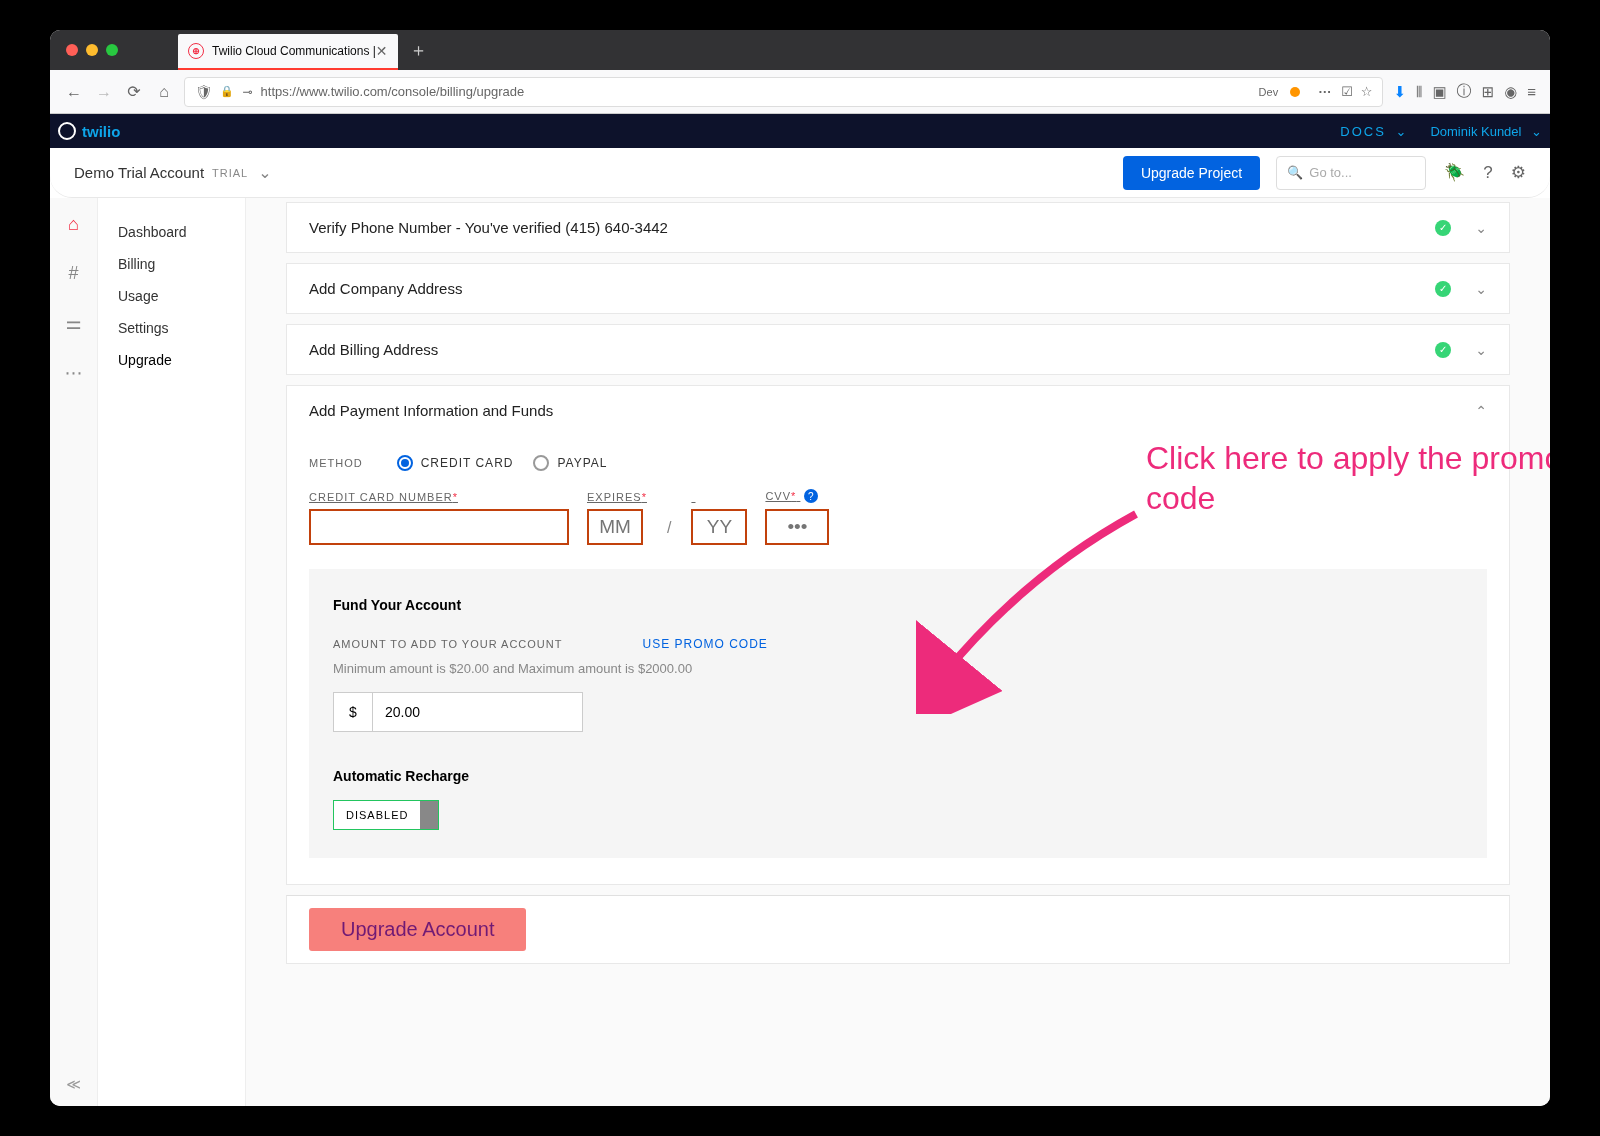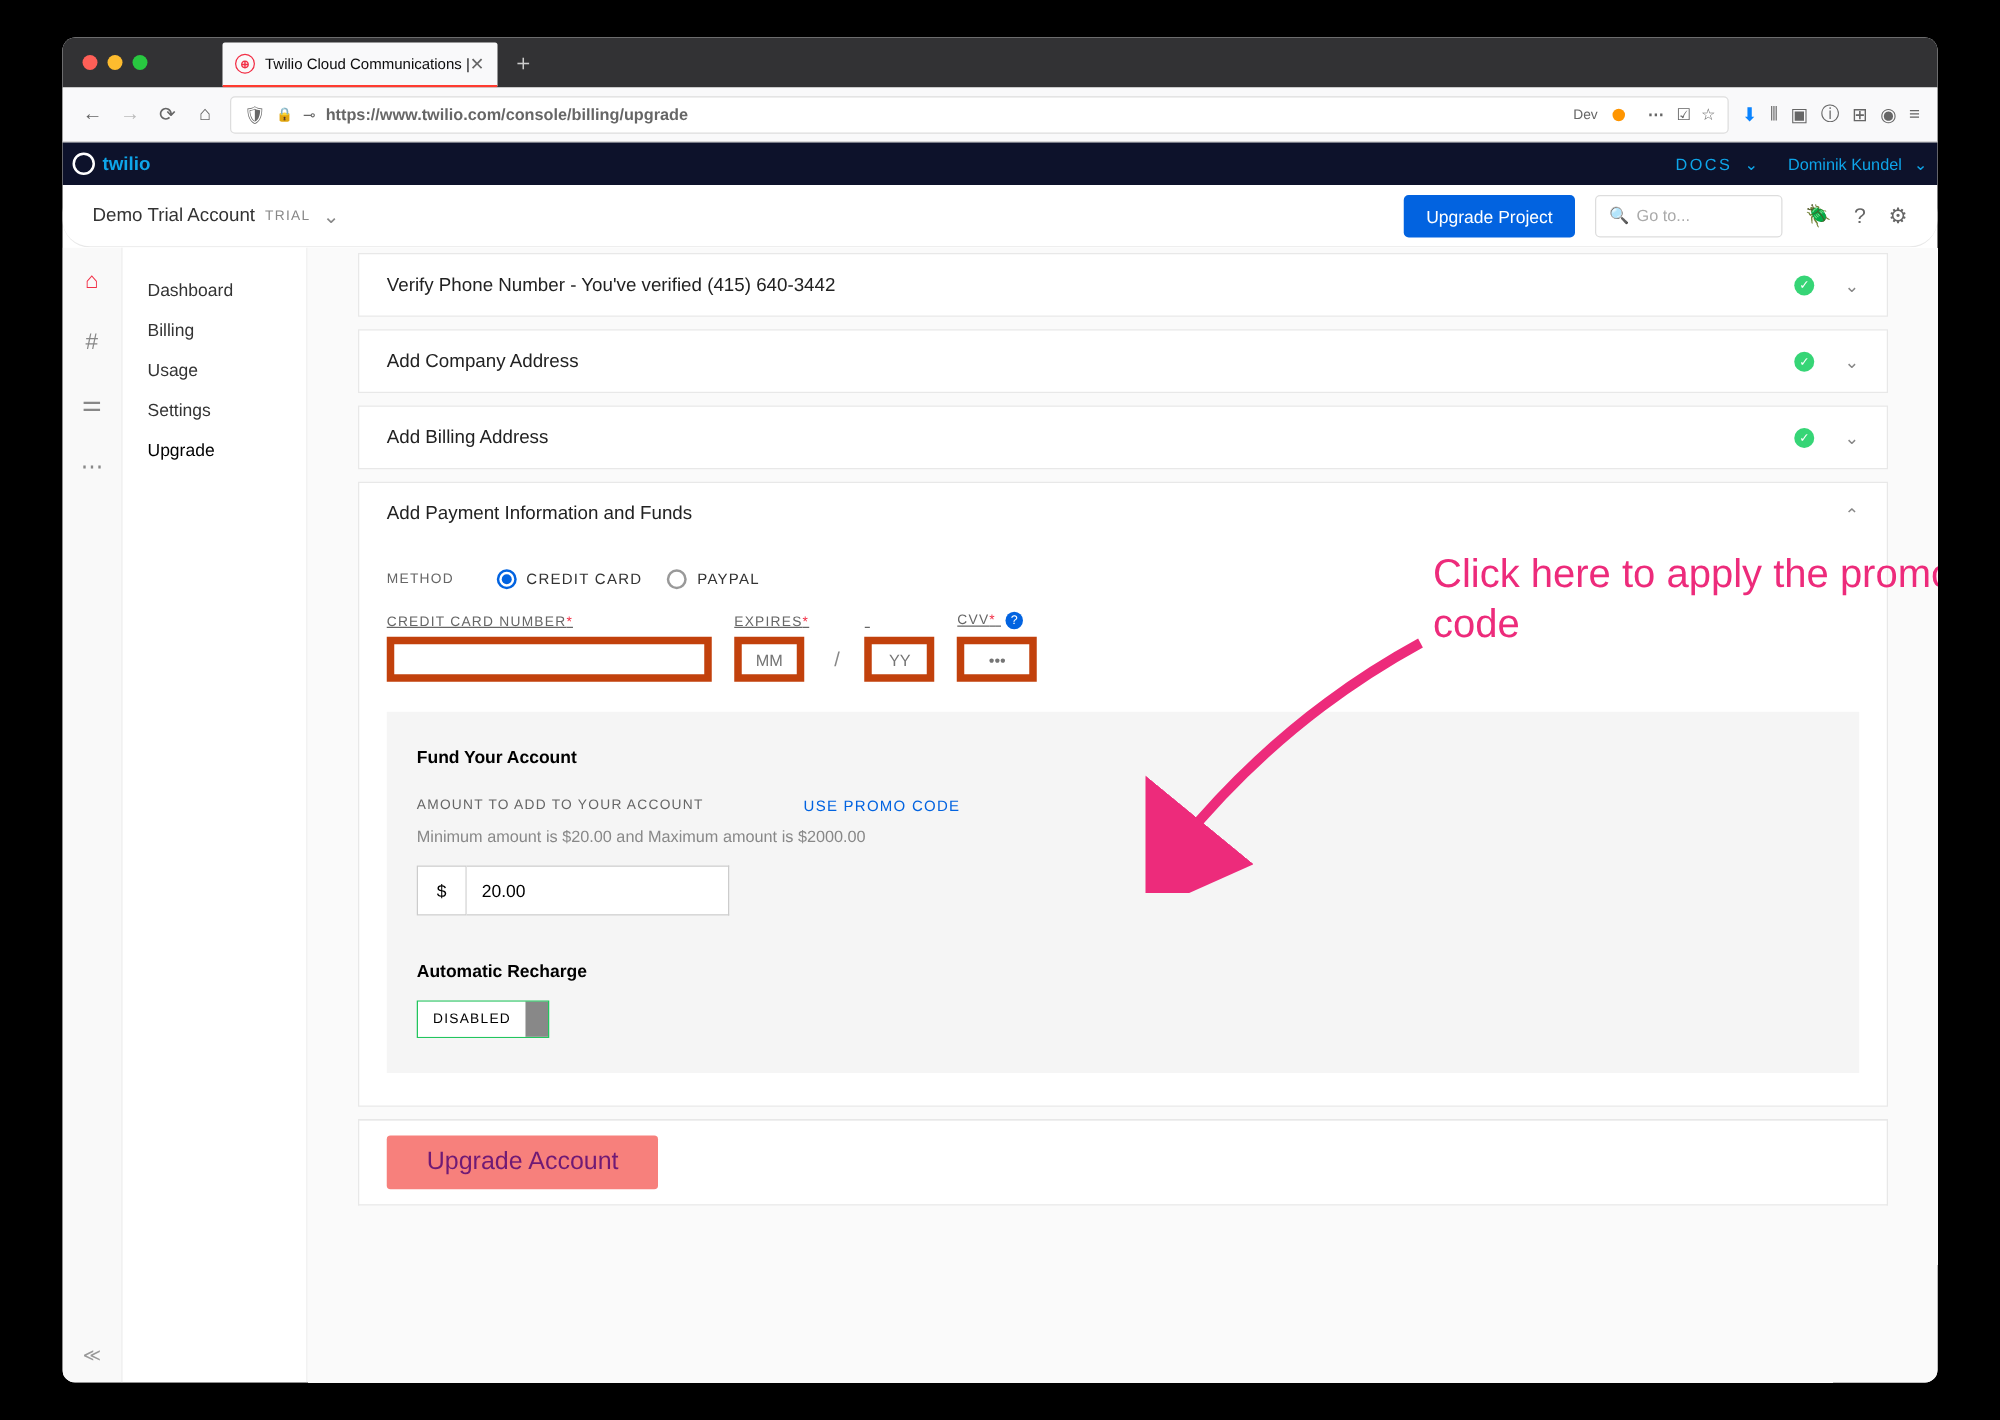--- a/index.html
+++ b/index.html
@@ -16,21 +16,21 @@
 .tab { background: #f9f9fa; height: 36px; display: flex; align-items: center; padding: 0 10px; font-size: 12px; color: #0c0c0d; border-top-left-radius: 2px; border-top-right-radius: 2px; margin-top: 4px; border-bottom: 2px solid #ff3b30; min-width: 210px; }
 .tab-icon { width: 16px; height: 16px; border: 1.5px solid #f22f46; border-radius: 50%; margin-right: 8px; display: flex; align-items: center; justify-content: center; color: #f22f46; font-size: 9px; font-weight: bold; }
 .tab-close { margin-left: auto; font-size: 14px; color: #666; }
 .newtab { color: #ccc; font-size: 18px; margin-left: 12px; font-weight: 300; }
 
 .toolbar { background: #f9f9fa; height: 44px; display: flex; align-items: center; padding: 0 14px; gap: 10px; border-bottom: 1px solid #ccc; }
 .nav-btn { color: #666; font-size: 16px; width: 20px; text-align: center; }
 .urlbar { flex: 1; background: #fff; border: 1px solid #ddd; border-radius: 4px; height: 30px; display: flex; align-items: center; padding: 0 10px; font-size: 13px; color: #666; gap: 8px; }
 .urlbar .shield { color: #666; font-size: 14px; }
 .urlbar .lock { color: #333; font-size: 11px; }
-.urlbar .url { flex: 1; font-weight: bold; }
+.urlbar .url { flex: 1; }
 .urlbar .dev { color: #666; font-size: 11px; }
 .urlbar .dev-dot { width: 10px; height: 10px; background: #ff9500; border-radius: 50%; display: inline-block; margin-left: 4px; }
 .urlbar .dots { letter-spacing: 2px; font-weight: bold; }
 .tbicon { color: #666; font-size: 15px; }
 
 
 .tw-header { background: #0d122b; height: 34px; display: flex; align-items: center; padding: 0 8px; color: #0ea5e9; }
 .tw-logo { display: flex; align-items: center; gap: 6px; font-weight: 600; font-size: 15px; }
 .tw-logo-icon { width: 18px; height: 18px; border: 2px solid #fff; border-radius: 50%; position: relative; }
 .tw-header-right { margin-left: auto; display: flex; align-items: center; gap: 24px; font-size: 13px; }
@@ -66,21 +66,21 @@
 .method-label { font-size: 11px; letter-spacing: 1px; color: #666; margin-right: 14px; }
 .radio-opt { display: flex; align-items: center; gap: 8px; font-size: 12px; letter-spacing: 1px; color: #333; }
 .radio { width: 16px; height: 16px; border: 2px solid #999; border-radius: 50%; display: flex; align-items: center; justify-content: center; }
 .radio.sel { border-color: #0263e0; }
 .radio.sel::after { content: ""; width: 8px; height: 8px; background: #0263e0; border-radius: 50%; }
 
 .field-row { display: flex; gap: 18px; align-items: flex-end; margin-bottom: 14px; }
 .field { display: flex; flex-direction: column; }
 .flabel { font-size: 11px; letter-spacing: 1px; color: #666; margin-bottom: 6px; text-decoration: underline; }
 .req { color: #f22f46; }
-.finput { border: 6px solid #c2410c; height: 36px; padding: 0 10px; font-size: 13px; }
+.finput { border: 2px solid #c2410c; height: 36px; padding: 0 10px; font-size: 19px; }
 .finput.cc { width: 260px; }
 .finput.mm { width: 56px; text-align: center; }
 .finput.cvv { width: 64px; text-align: center; }
 .slash { font-size: 16px; color: #888; padding: 0 2px 8px 2px; }
 .help { width: 14px; height: 14px; background: #0263e0; color: #fff; border-radius: 50%; font-size: 10px; display: inline-flex; align-items: center; justify-content: center; margin-left: 4px; }
 .finput.name { width: 530px; }
 
 .fund-box { background: #f5f5f5; padding: 28px 24px; margin-top: 24px; }
 .fund-title { font-weight: 700; font-size: 14px; margin-bottom: 24px; }
 .amt-row { display: flex; align-items: center; gap: 80px; margin-bottom: 10px; }

